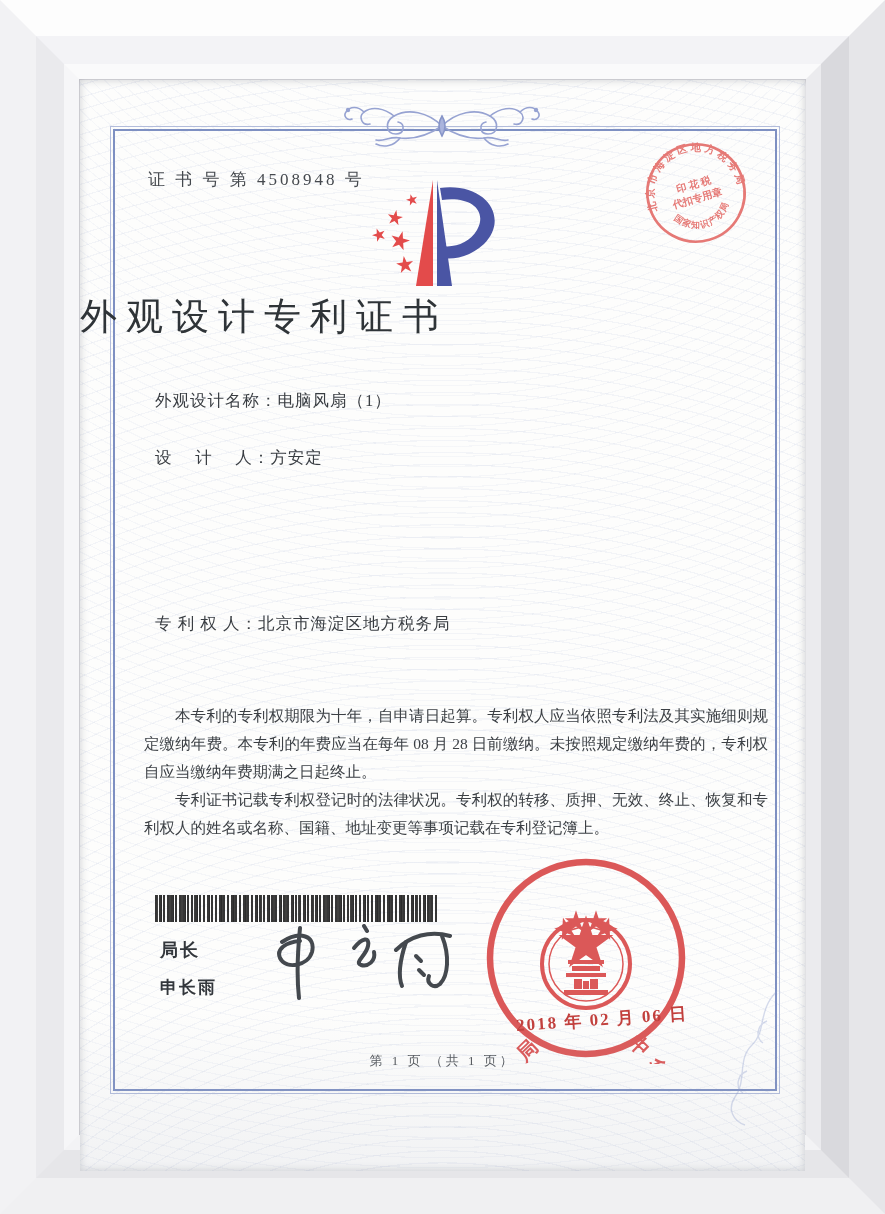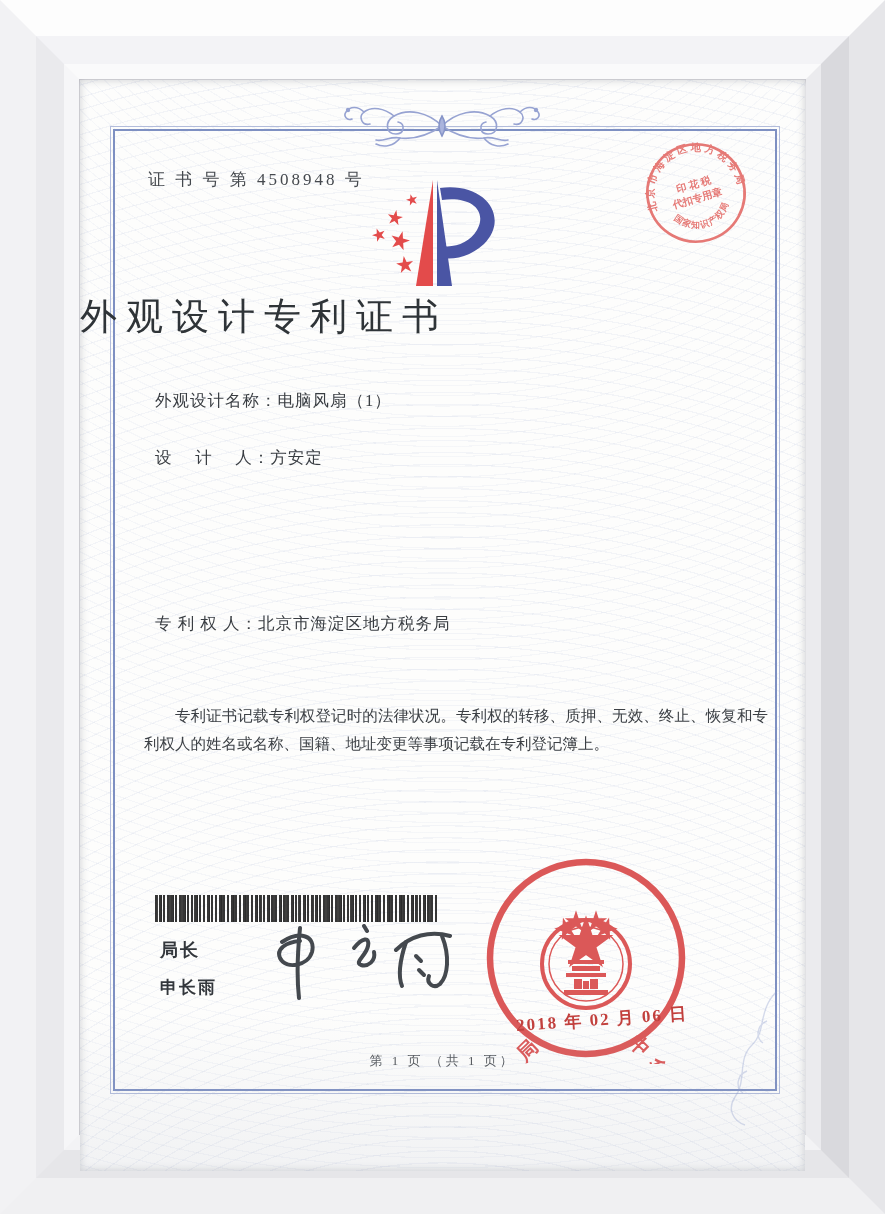--- a/index.html
+++ b/index.html
@@ -125,20 +125,21 @@
       </g>
     </svg>
 
     <div class="title">外观设计专利证书</div>
 
     <div class="field f0"><span>外观设计名称：</span><span>电脑风扇（1）</span></div>
     <div class="field f1"><span>设　 计　 人：</span><span>方安定</span></div>
     <div class="field f4"><span>专 利 权 人：</span><span>北京市海淀区地方税务局</span></div>
 
     <div class="body-text">
+      <p>本专利的专利权期限为十年，自申请日起算。专利权人应当依照专利法及其实施细则规定缴纳年费。本专利的年费应当在每年 08 月 28 日前缴纳。未按照规定缴纳年费的，专利权自应当缴纳年费期满之日起终止。</p>
       <p>专利证书记载专利权登记时的法律状况。专利权的转移、质押、无效、终止、恢复和专利权人的姓名或名称、国籍、地址变更等事项记载在专利登记簿上。</p>
     </div>
 
     <div class="barcode"></div>
 
     <div class="sig-title">局长</div>
     <div class="sig-name">申长雨</div>
     <svg class="sig-hand" viewBox="0 0 210 96">
       <g fill="none" stroke="#31363c" stroke-width="4" stroke-linecap="round" stroke-linejoin="round" opacity=".9">
         <path d="M42 14 C40 34 38 58 41 84"></path>

